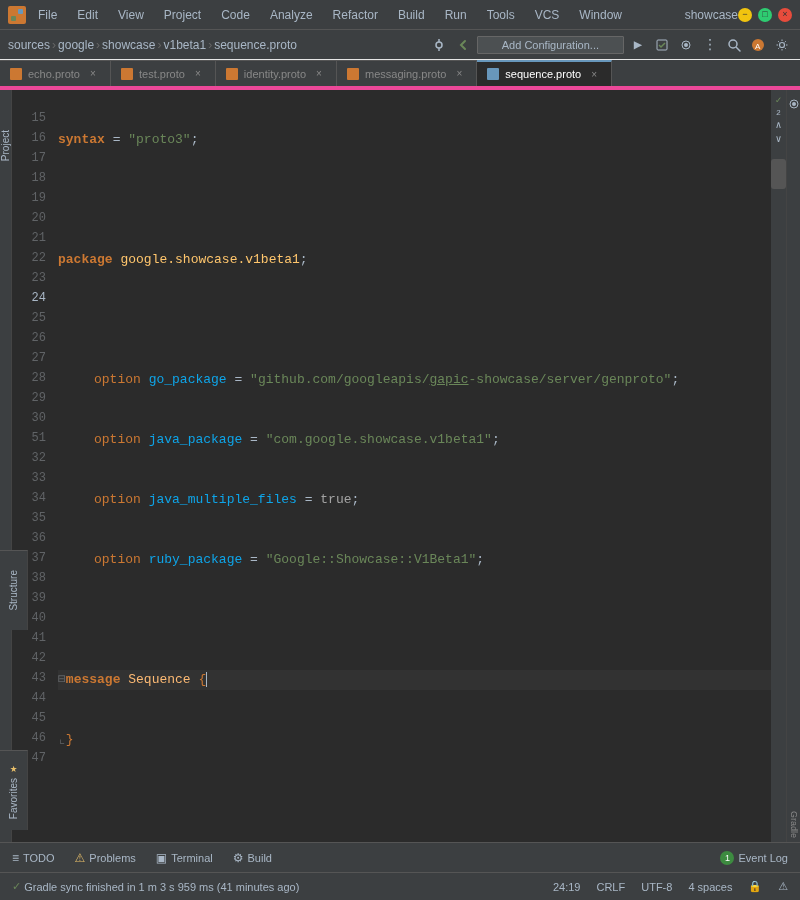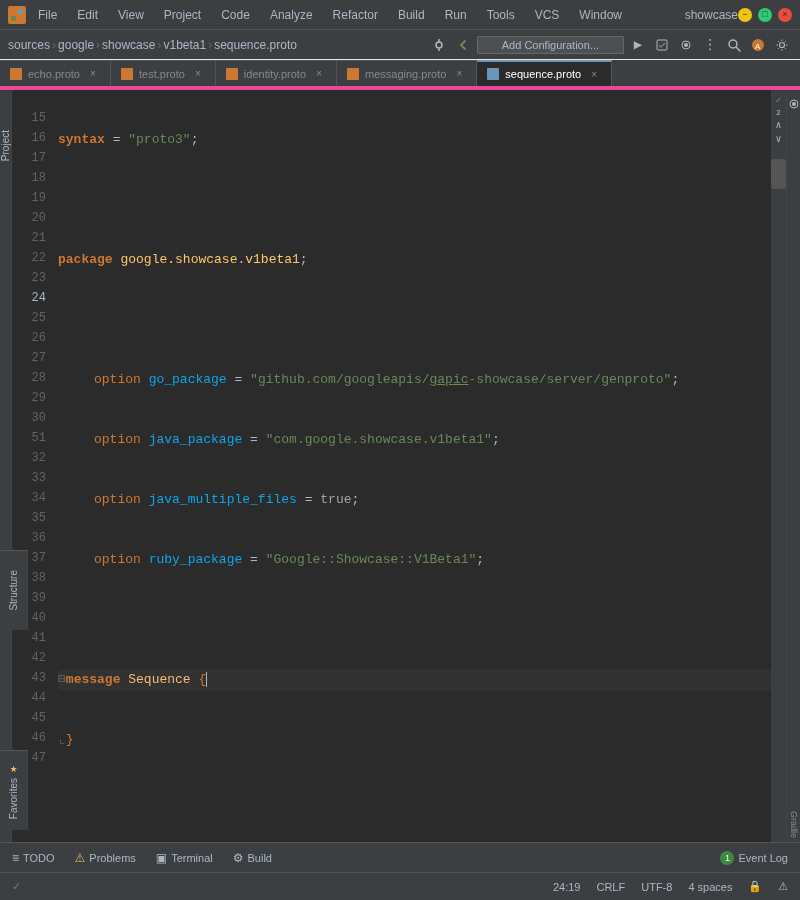--- a/index.html
+++ b/index.html
@@ -619,20 +619,21 @@
   <div class="bottom-spacer"></div>
   <div class="bottom-btn">
     <div class="event-log-badge">1</div>
     <span>Event Log</span>
   </div>
 </div>
 
 <div id="statusbar">
   <div class="status-item">
     <span style="color:#6a8759;">✓</span>
+    <span>Gradle sync finished in 1 m 3 s 959 ms (41 minutes ago)</span>
   </div>
   <div class="status-spacer"></div>
   <div class="status-item">
     <span>24:19</span>
   </div>
   <div class="status-item">
     <span>CRLF</span>
   </div>
   <div class="status-item">
     <span>UTF-8</span>

